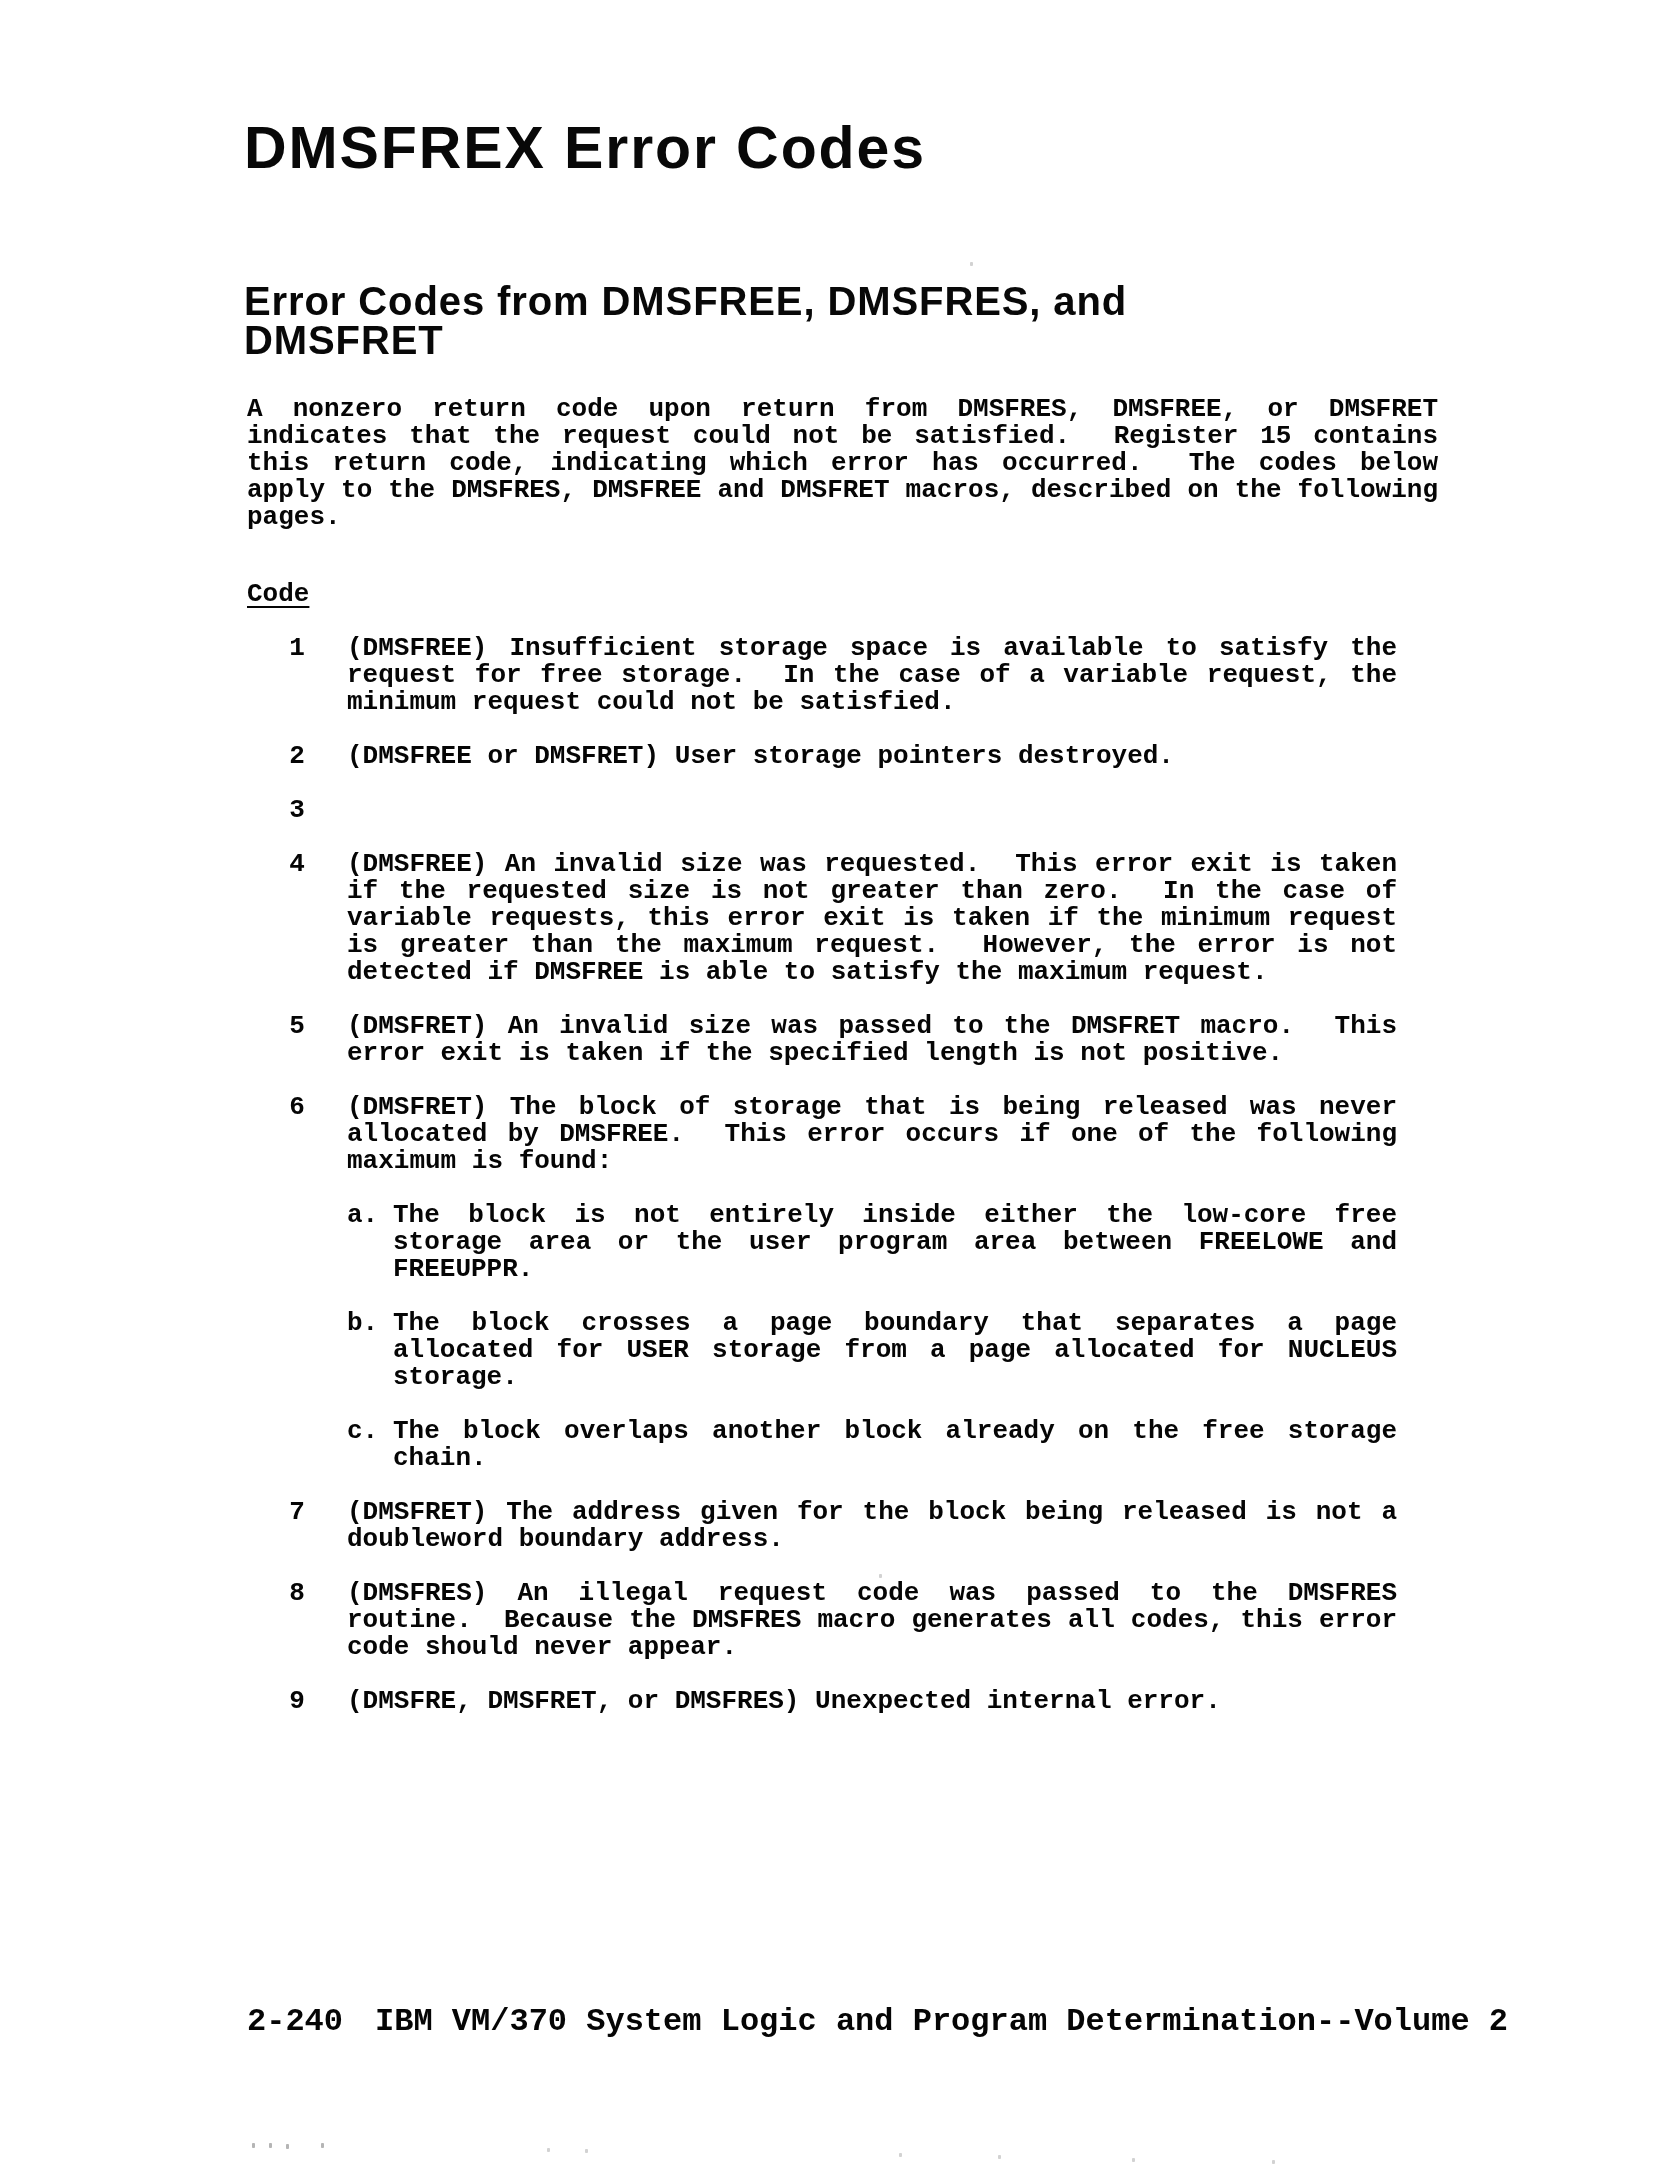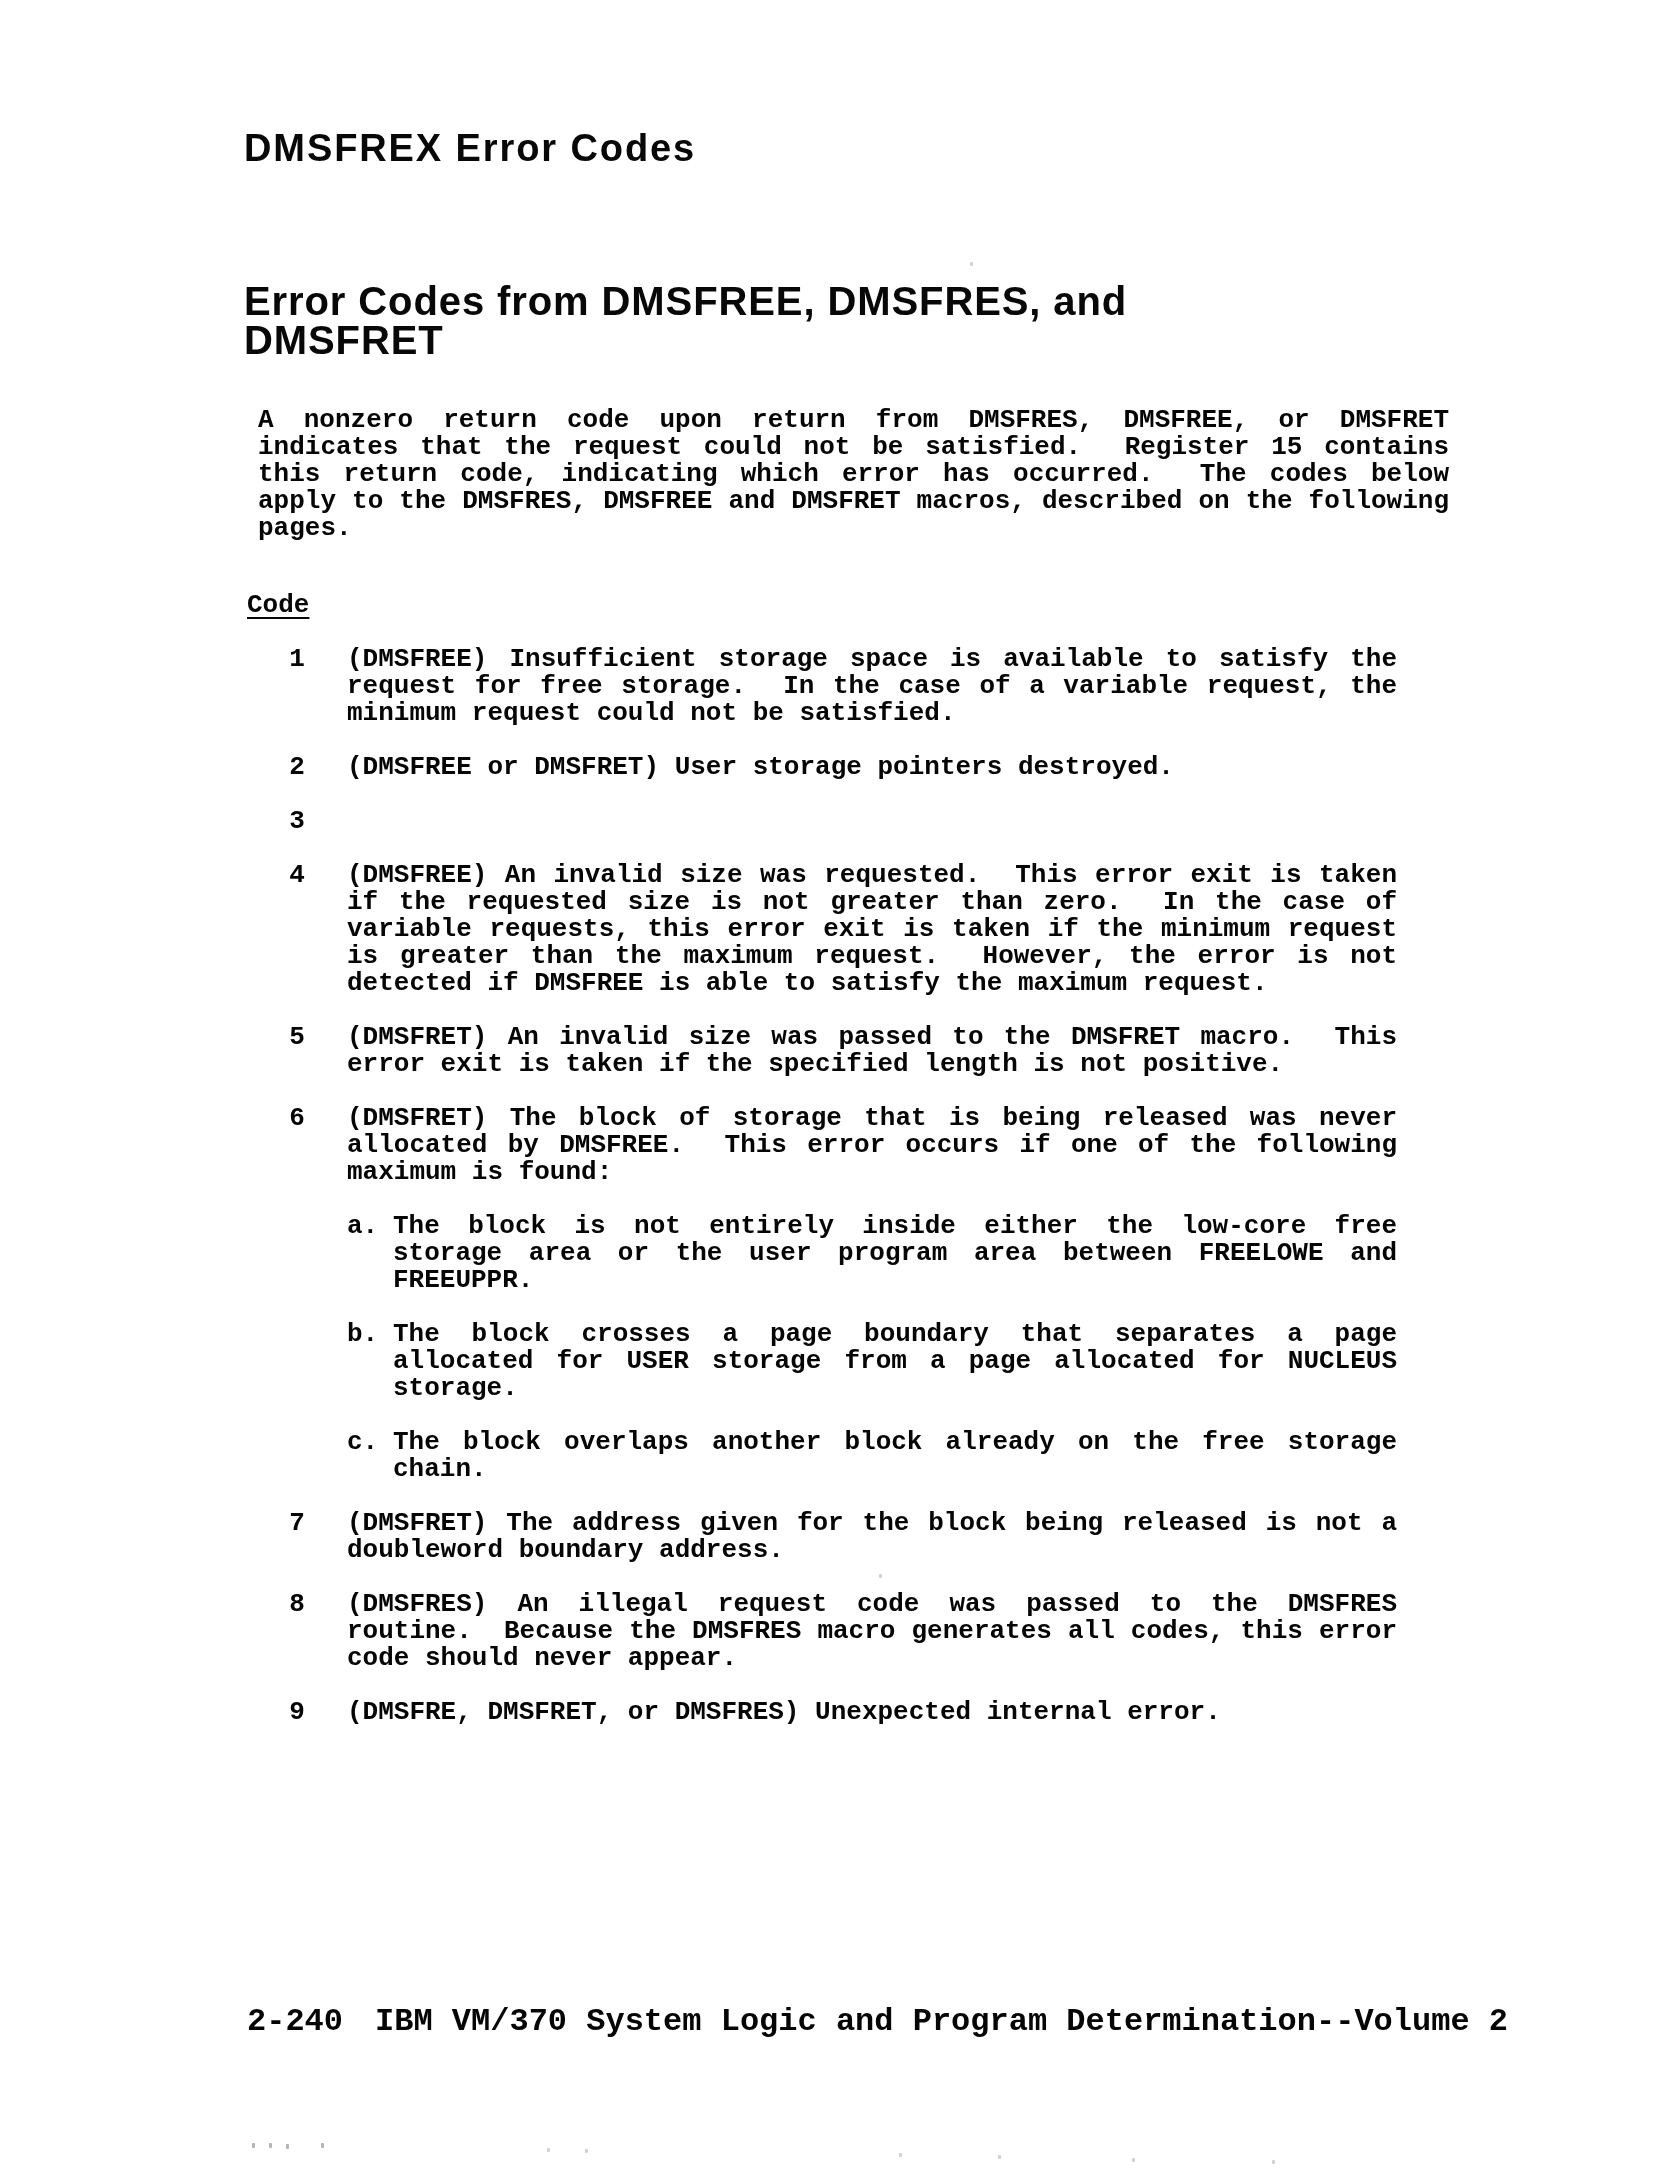--- a/index.html
+++ b/index.html
@@ -9,39 +9,39 @@
     color: #050505;
     overflow: hidden;
     position: relative;
     font-family: "Liberation Mono", monospace;
   }
   .page { position: absolute; inset: 0; }
 
   .title {
     position: absolute; left: 244px; top: 126px; margin: 0;
     font-family: "Liberation Sans", sans-serif;
-    font-weight: 700; font-size: 38px; line-height: 45px;
+    font-weight: 700; font-size: 59px; line-height: 45px;
     letter-spacing: 1.9px; color: #080808;
   }
   .section-heading {
     position: absolute; left: 244px; top: 282px; margin: 0;
     font-family: "Liberation Sans", sans-serif;
     font-weight: 700; font-size: 40px; line-height: 39px;
     letter-spacing: 0.9px; white-space: pre-line; color: #080808;
   }
 
   .content {
     position: absolute; left: 247px; top: 396px; width: 1191px;
     font-size: 26px; line-height: 27px; font-weight: 700;
   }
   .mono-just {
     text-align: justify;
     white-space: pre-wrap;
   }
-  .intro { margin: 11px; width: 1191px; }
+  .intro { margin: 0; width: 1191px; }
 
   .code-table { margin-top: 50px; }
   .trow { display: flex; align-items: flex-start; }
   .trow + .trow, .subrow { margin-top: 27px; }
   .cell-code { flex: 0 0 100px; text-align: center; }
   .cell-code.hdr-cell { text-align: left; }
   .cell-err { width: 1050px; }
   .hdr {
     text-decoration: underline;
     text-decoration-thickness: 1.9px;

